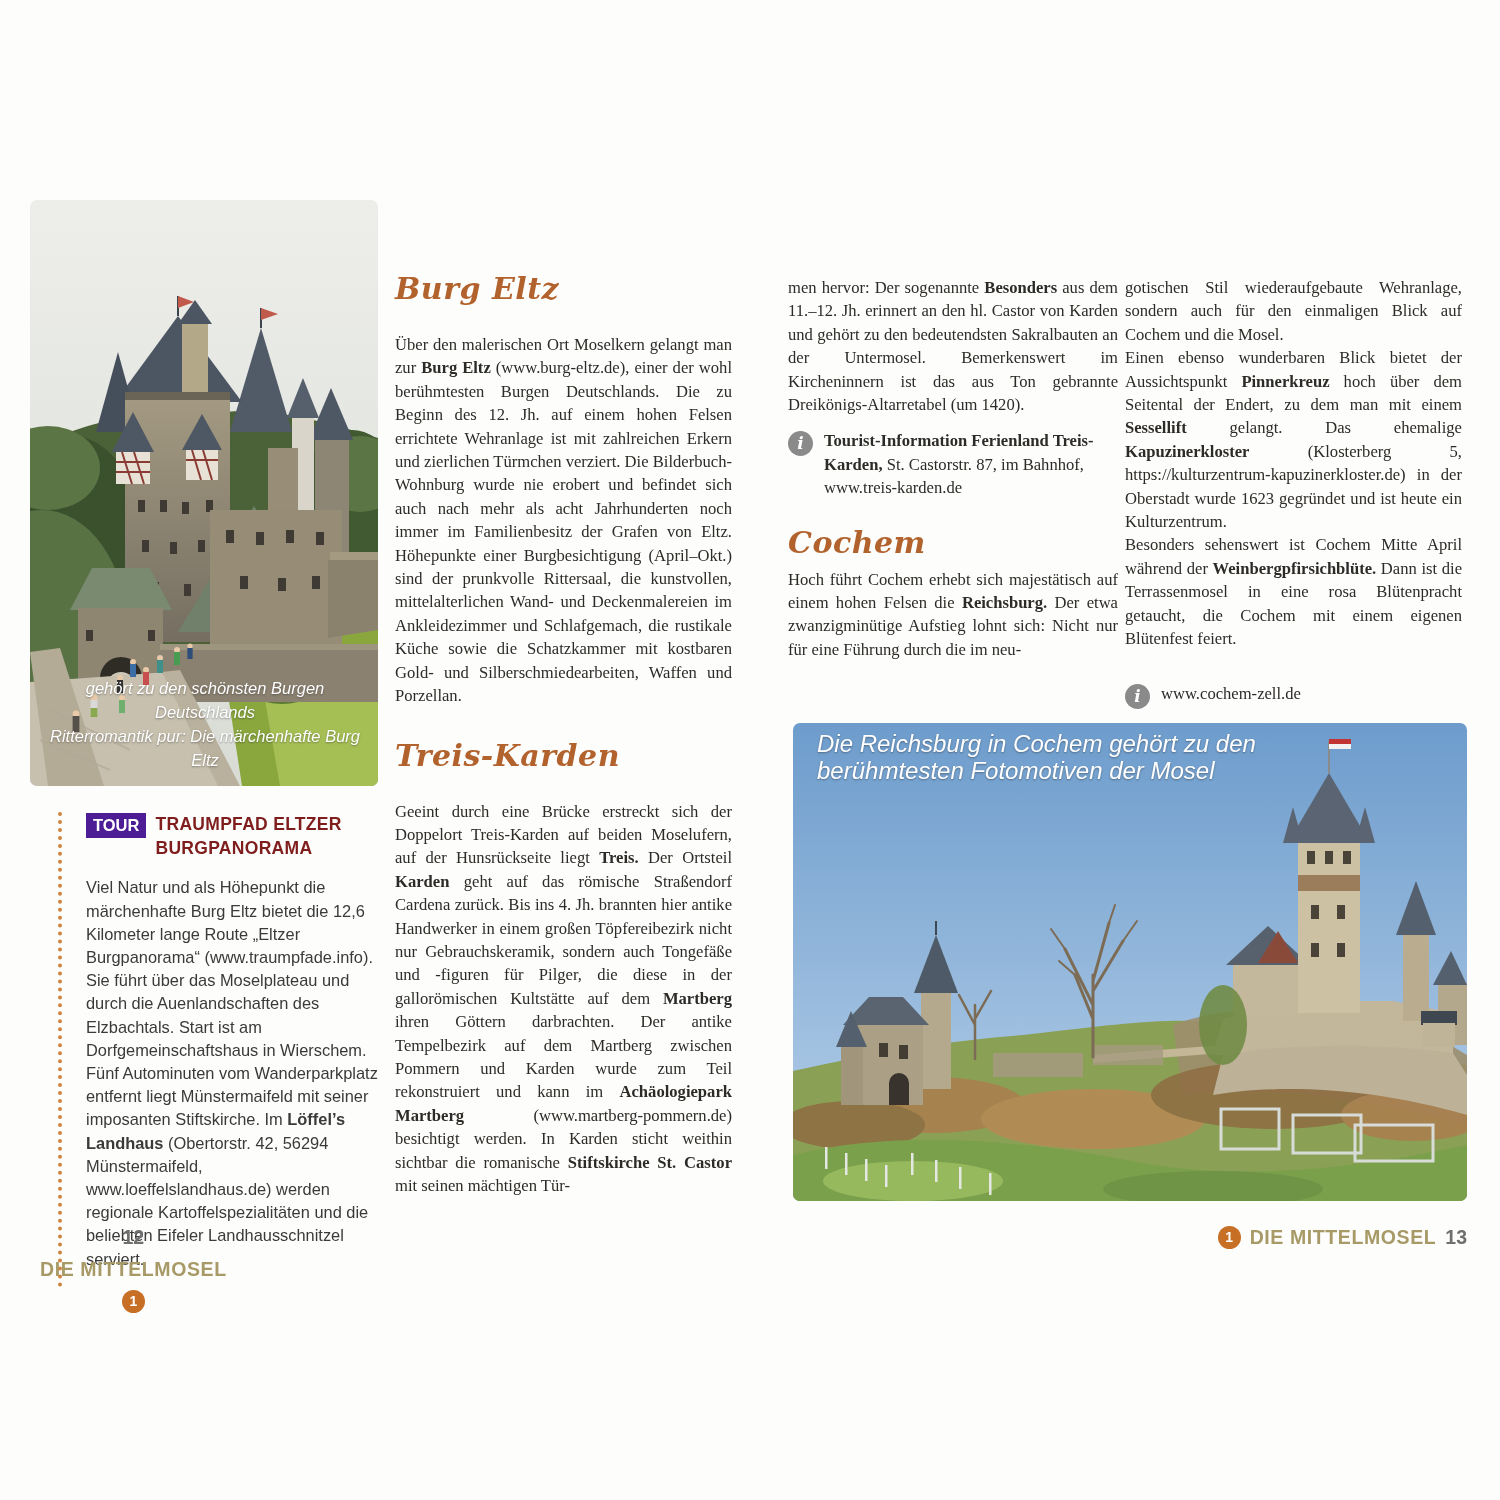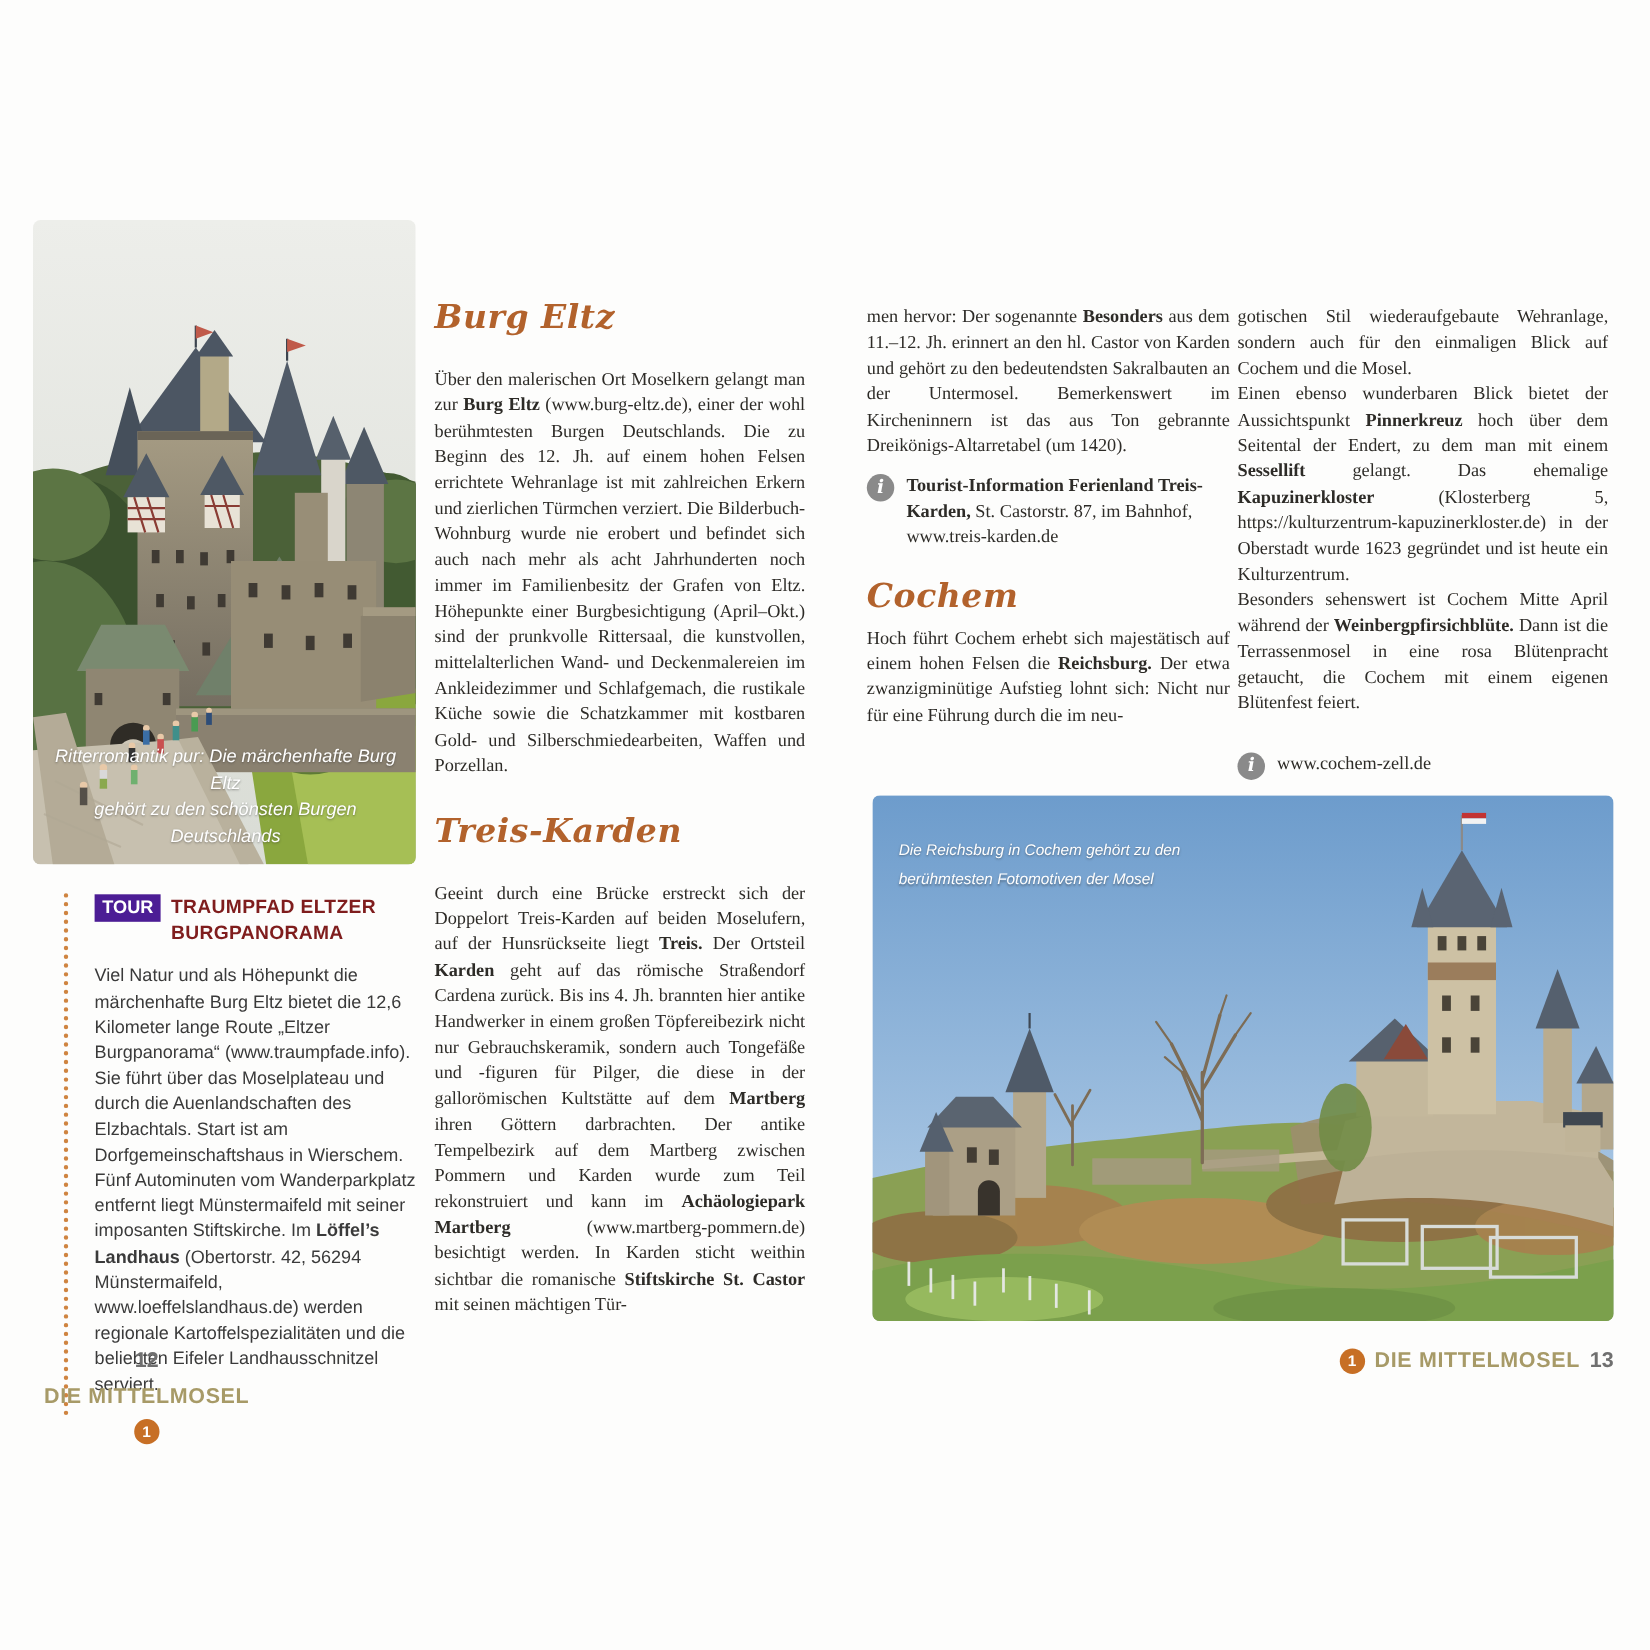--- a/index.html
+++ b/index.html
@@ -11,21 +11,21 @@
   
   .photo { position:absolute; border-radius:7px; overflow:hidden; }
   .photo svg { display:block; width:100%; height:100%; }
   .photo-caption {
     position:absolute; color:#ffffff; font-style:italic;
     font-family:"Liberation Sans", sans-serif;
     text-shadow:0 1px 2px rgba(40,40,40,.45);
   }
   #eltz-caption { left:10px; right:8px; bottom:14px; text-align:center;
     font-size:16.5px; line-height:24px; }
-  #cochem-caption { left:24px; top:36px; font-size:14px; line-height:27px;font-style:italic; }
+  #cochem-caption { left:24px; top:7px; font-size:24px; line-height:27px;font-style:italic; }
 
   
   .col { position:absolute; text-align:justify; font-size:16.6px; line-height:23.4px; }
   .col p { margin:0; }
   .b { font-weight:bold; }
   .script-heading {
     font-family:"DejaVu Serif", serif; font-style:italic; font-weight:bold;
     color:#b2622c; font-size:30px; line-height:34px; letter-spacing:.5px;
     text-align:left; margin:0;
   }
@@ -203,22 +203,22 @@
             <circle cx="0" cy="0" r="2.6" fill="#e8c9a8"></circle>
             <rect x="-2.6" y="2" width="5.2" height="11" fill="#2e4d78"></rect>
           </g>
         <g transform="translate(92,498)">
             <circle cx="0" cy="0" r="3" fill="#e8c9a8"></circle>
             <rect x="-3" y="2" width="6" height="13" fill="#6fb06f"></rect>
           </g>
       </g>
     </svg>
     <div class="photo-caption" id="eltz-caption">
+      <div>gehört zu den schönsten Burgen Deutschlands</div>
       <div>Ritterromantik pur: Die märchenhafte Burg Eltz</div>
-      <div>gehört zu den schönsten Burgen Deutschlands</div>
     </div>
   </div>
 
   <div id="tour-box">
     <div class="tour-header">
       <span class="tour-badge">TOUR</span>
       <span class="tour-title">
         <span>TRAUMPFAD ELTZER</span><br>
         <span>BURGPANORAMA</span>
       </span>

